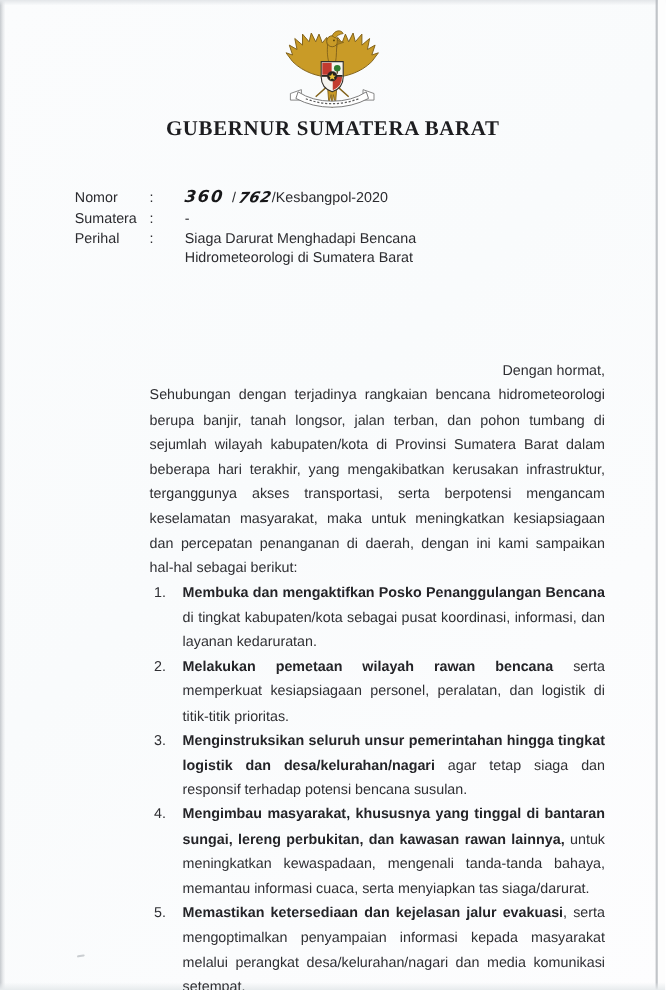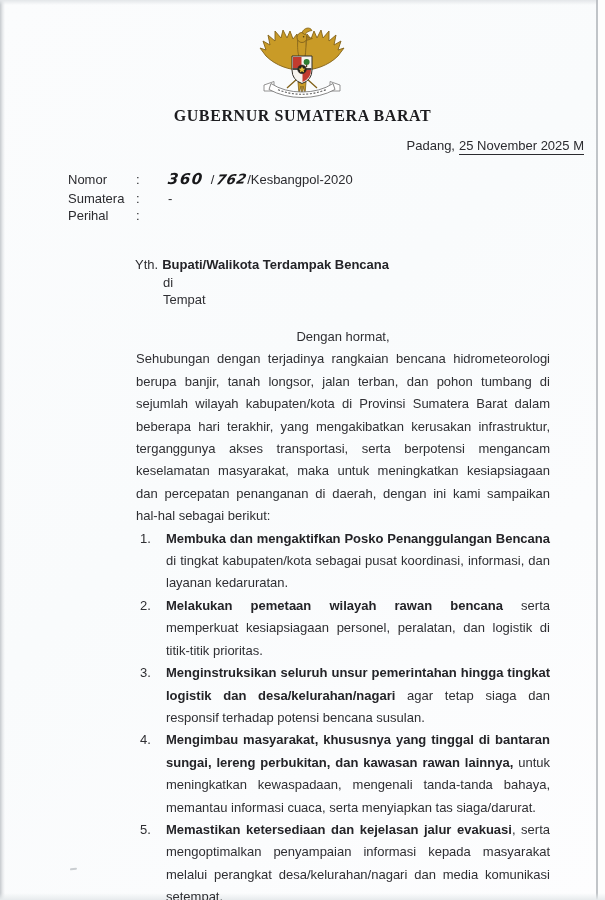--- a/index.html
+++ b/index.html
@@ -20,21 +20,21 @@
   .edge-right-line { position:absolute; right:7px; top:0; bottom:0; width:2px; background:#b6babe; opacity:.85; }
   .edge-right-white{ position:absolute; right:0; top:0; bottom:0; width:7px; background:#fdfdfd; }
   .edge-bottom{ position:absolute; bottom:0; left:0; right:0; height:7px;
                 background:linear-gradient(to top,#e7ebed, rgba(255,255,255,0)); }
   .stray-mark { position:absolute; left:70px; top:868px; width:7px; height:2px;
                 background:#a3a8ad; opacity:.55; transform:rotate(-8deg); border-radius:1px; }
 
   
   .emblem { position:absolute; left:253px; top:24px; width:98px; height:80px; }
   .title  { position:absolute; top:107px; left:0; width:605px; text-align:center;
-            font-family:"Liberation Serif", serif; font-weight:700; font-size:16px;
+            font-family:"Liberation Serif", serif; font-weight:700; font-size:19px;
             letter-spacing:.6px; color:#1d1d20; }
 
   
   .dateline { position:absolute; top:138px; right:21px; text-align:right;
               font-size:13px; line-height:16.5px; color:#2b2b2f; }
   .date-underline { border-bottom:1px solid #2b2b2f; padding-bottom:.5px; margin-left:4px; }
   .hijri { padding-right:5px; }
 
   
   .meta { position:absolute; left:68px; top:169px; font-size:13px; color:#2b2b2f; }
@@ -50,21 +50,21 @@
   .perihal-lines div { line-height:17px; }
 
   
   .addressee { position:absolute; left:135px; top:256px; font-size:13px; line-height:17.5px; }
   .addressee .bold { font-weight:700; color:#242428; margin-left:4px; }
   .addressee .indent { padding-left:28px; }
 
   
   .letter-body { position:absolute; left:136px; top:326px; width:414px;
                  font-size:13px; line-height:22.4px; color:#2f2f33; }
-  .greeting { text-align:center; }
+  .greeting { text-align:right; }
   .opening  { text-align:justify; }
   .list-item { display:flex; }
   .li-num  { width:30px; flex:0 0 30px; padding-left:4px; }
   .li-text { flex:1; text-align:justify; }
   .b { font-weight:700; color:#242428; }
 </style>
 </head>
 <body>
 
 <div class="page">
@@ -106,45 +106,43 @@
       <path d="M10,61 L20,57.5 L20,67 L10,67 Z" fill="#ffffff" stroke="#7a7a7a" stroke-width="0.8"></path>
       <path d="M86,61 L76,57.5 L76,67 L86,67 Z" fill="#ffffff" stroke="#7a7a7a" stroke-width="0.8"></path>
       <path d="M17,59.5 Q30,68 48,68 Q66,68 79,59.5 L81,65.5 Q66,73.5 48,73.5 Q30,73.5 15,65.5 Z" fill="#ffffff" stroke="#7a7a7a" stroke-width="0.9"></path>
       <path d="M24,65.8 Q36,70.3 48,70.3 Q60,70.3 72,65.8" fill="none" stroke="#5c5c5c" stroke-width="1.1" stroke-dasharray="2,1.6"></path>
     </svg>
   </div>
 
   <div class="title">GUBERNUR SUMATERA BARAT</div>
 
   <div class="dateline">
-    <div><span>Padang,</span><span class="date-underline">25 November 2025 M</span></div>
   </div>
 
   <div class="meta">
     <div class="meta-row nomor-row">
       <span class="meta-label">Nomor</span>
       <span class="meta-colon">:</span>
       <span class="meta-value"><span class="hw">360</span><span class="nomor-sep">/</span><span class="hw hw-code">762</span><span>/Kesbangpol-2020</span></span>
     </div>
     <div class="meta-row">
       <span class="meta-label">Sumatera</span>
       <span class="meta-colon">:</span>
       <span class="meta-value">-</span>
     </div>
     <div class="meta-row">
       <span class="meta-label">Perihal</span>
       <span class="meta-colon">:</span>
+      <span class="meta-value perihal-lines">
+        <div>Siaga Darurat Menghadapi Bencana</div>
+        <div>Hidrometeorologi di Sumatera Barat</div>
+      </span>
     </div>
   </div>
 
-  <div class="addressee">
-    <div><span>Yth.</span><span class="bold">Bupati/Walikota Terdampak Bencana</span></div>
-    <div class="indent">di</div>
-    <div class="indent">Tempat</div>
-  </div>
 
   <div class="letter-body">
     <div class="greeting">Dengan hormat,</div>
     <div class="opening">Sehubungan dengan terjadinya rangkaian bencana hidrometeorologi berupa banjir, tanah longsor, jalan terban, dan pohon tumbang di sejumlah wilayah kabupaten/kota di Provinsi Sumatera Barat dalam beberapa hari terakhir, yang mengakibatkan kerusakan infrastruktur, terganggunya akses transportasi, serta berpotensi mengancam keselamatan masyarakat, maka untuk meningkatkan kesiapsiagaan dan percepatan penanganan di daerah, dengan ini kami sampaikan hal-hal sebagai berikut:</div>
 
     <div class="list-item">
       <span class="li-num">1.</span>
       <div class="li-text"><span class="b">Membuka dan mengaktifkan Posko Penanggulangan Bencana</span><span> di tingkat kabupaten/kota sebagai pusat koordinasi, informasi, dan layanan kedaruratan.</span></div>
     </div>
     <div class="list-item">

